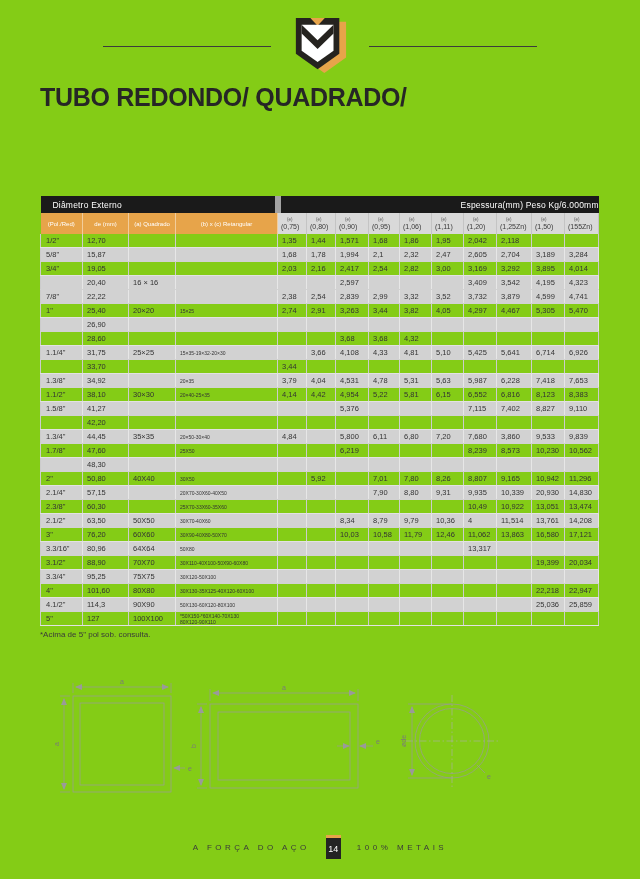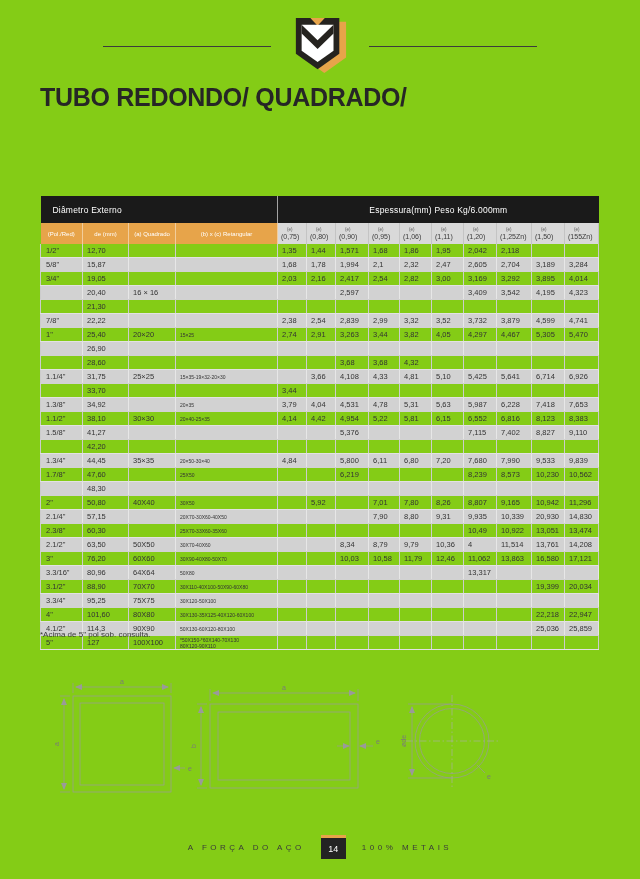--- a/index.html
+++ b/index.html
@@ -11,42 +11,42 @@
   .header-band{position:absolute;top:18px;left:0;right:0;height:56px;display:flex;align-items:center;justify-content:center;}
   .rule{height:1px;background:#3c3c3c;width:168px;}
   .rule.left{margin-right:18px;}
   .rule.right{margin-left:18px;}
   .logo{width:62px;height:56px;}
   
   .title{position:absolute;left:40px;top:82px;font-size:25px;line-height:31px;font-weight:bold;color:#262626;letter-spacing:-0.3px;}
   
   .spec-table{position:absolute;left:40px;top:196px;width:558px;border-collapse:collapse;table-layout:fixed;}
   .spec-table th{padding:0;}
-  th.group{background:#1a1a1a;color:#fff;font-weight:normal;font-size:8.5px;height:27px;letter-spacing:0.2px;}
+  th.group{background:#1a1a1a;color:#fff;font-weight:normal;font-size:8.5px;height:17px;letter-spacing:0.2px;}
   th.group.diam{text-align:left;padding-left:12px;}
-  th.group.esp{text-align:center;border-left:1px solid #a3a3a3;margin-top:15px;}
+  th.group.esp{text-align:right;border-left:6px solid #a3a3a3;margin-top:15px;}
   th.oc{background:#e7a44a;color:#fff;font-size:6px;font-weight:normal;height:21px;text-align:center;border-right:1px solid rgba(255,255,255,.45);vertical-align:middle;}
   th.tc{background:#d9d9d9;color:#3a3a3a;font-weight:normal;text-align:left;border-right:1px solid #c4c4c4;vertical-align:middle;}
   th.tc .e{display:block;font-size:4.5px;line-height:5px;color:#5a5a5a;padding-left:9px;margin-top:1px;}
   th.tc .tv{display:block;font-size:7px;line-height:9px;padding-left:3px;}
   tbody td{height:13px;font-size:7.5px;color:#333;padding:0 0 0 4px;border-right:1px solid #cccccc;border-bottom:1px solid #e2e2e2;white-space:nowrap;overflow:hidden;vertical-align:middle;}
   tbody td:first-child{border-left:1px solid #cccccc;padding-left:5px;}
   tbody tr.stripe td{background:#d2d2d2;border-right-color:#e7e7e7;border-bottom-color:#d2d2d2;}
   tbody td.ret{font-size:5px;line-height:6px;white-space:pre-line;}
   
   .footnote{position:absolute;left:40px;top:630px;font-size:8px;color:#3a3a3a;}
   
   .diagrams{position:absolute;left:40px;top:678px;width:560px;height:128px;}
   .diagrams .ln{stroke:#9a9a9a;stroke-width:0.7;fill:none;}
   .diagrams .dashdot{stroke:#b0b0b0;stroke-width:0.6;fill:none;stroke-dasharray:7 2.5 1.5 2.5;}
   .diagrams text{fill:#7a7a7a;font-size:7px;font-family:"Liberation Sans",sans-serif;}
   
   .footer{position:absolute;left:0;right:0;bottom:20px;display:flex;align-items:center;justify-content:center;gap:16px;}
   .footer .tag{font-size:8px;letter-spacing:3.5px;color:#3a3a3a;}
-  .page-box{width:25px;height:21px;background:#232323;border-top:3px solid #e7a44a;color:#fff;font-size:9px;display:flex;align-items:center;justify-content:center;}
+  .page-box{width:15px;height:21px;background:#232323;border-top:3px solid #e7a44a;color:#fff;font-size:9px;display:flex;align-items:center;justify-content:center;}
 </style>
 </head>
 <body>
 
 <div class="page">
 
   <div class="header-band">
     <div class="rule left"></div>
     <svg class="logo" viewBox="0 0 62 58" aria-hidden="true">
       <polygon points="13,4 58,4 58,41 35.5,57 13,41" fill="#e7a44a"></polygon>
@@ -189,36 +189,20 @@
           <td></td>
           <td>2,597</td>
           <td></td>
           <td></td>
           <td></td>
           <td>3,409</td>
           <td>3,542</td>
           <td>4,195</td>
           <td>4,323</td>
         </tr>
-        <tr>
-          <td></td>
-          <td>21,30</td>
-          <td></td>
-          <td class="ret"></td>
-          <td></td>
-          <td></td>
-          <td></td>
-          <td></td>
-          <td></td>
-          <td></td>
-          <td></td>
-          <td></td>
-          <td></td>
-          <td></td>
-        </tr>
         <tr class="stripe">
           <td>7/8"</td>
           <td>22,22</td>
           <td></td>
           <td class="ret"></td>
           <td>2,38</td>
           <td>2,54</td>
           <td>2,839</td>
           <td>2,99</td>
           <td>3,32</td>
@@ -377,21 +361,21 @@
           <td>44,45</td>
           <td>35×35</td>
           <td class="ret">20×50-30×40</td>
           <td>4,84</td>
           <td></td>
           <td>5,800</td>
           <td>6,11</td>
           <td>6,80</td>
           <td>7,20</td>
           <td>7,680</td>
-          <td>7,990</td>
+          <td>3,860</td>
           <td>9,533</td>
           <td>9,839</td>
         </tr>
         <tr>
           <td>1.7/8"</td>
           <td>47,60</td>
           <td></td>
           <td class="ret">25X50</td>
           <td></td>
           <td></td>

